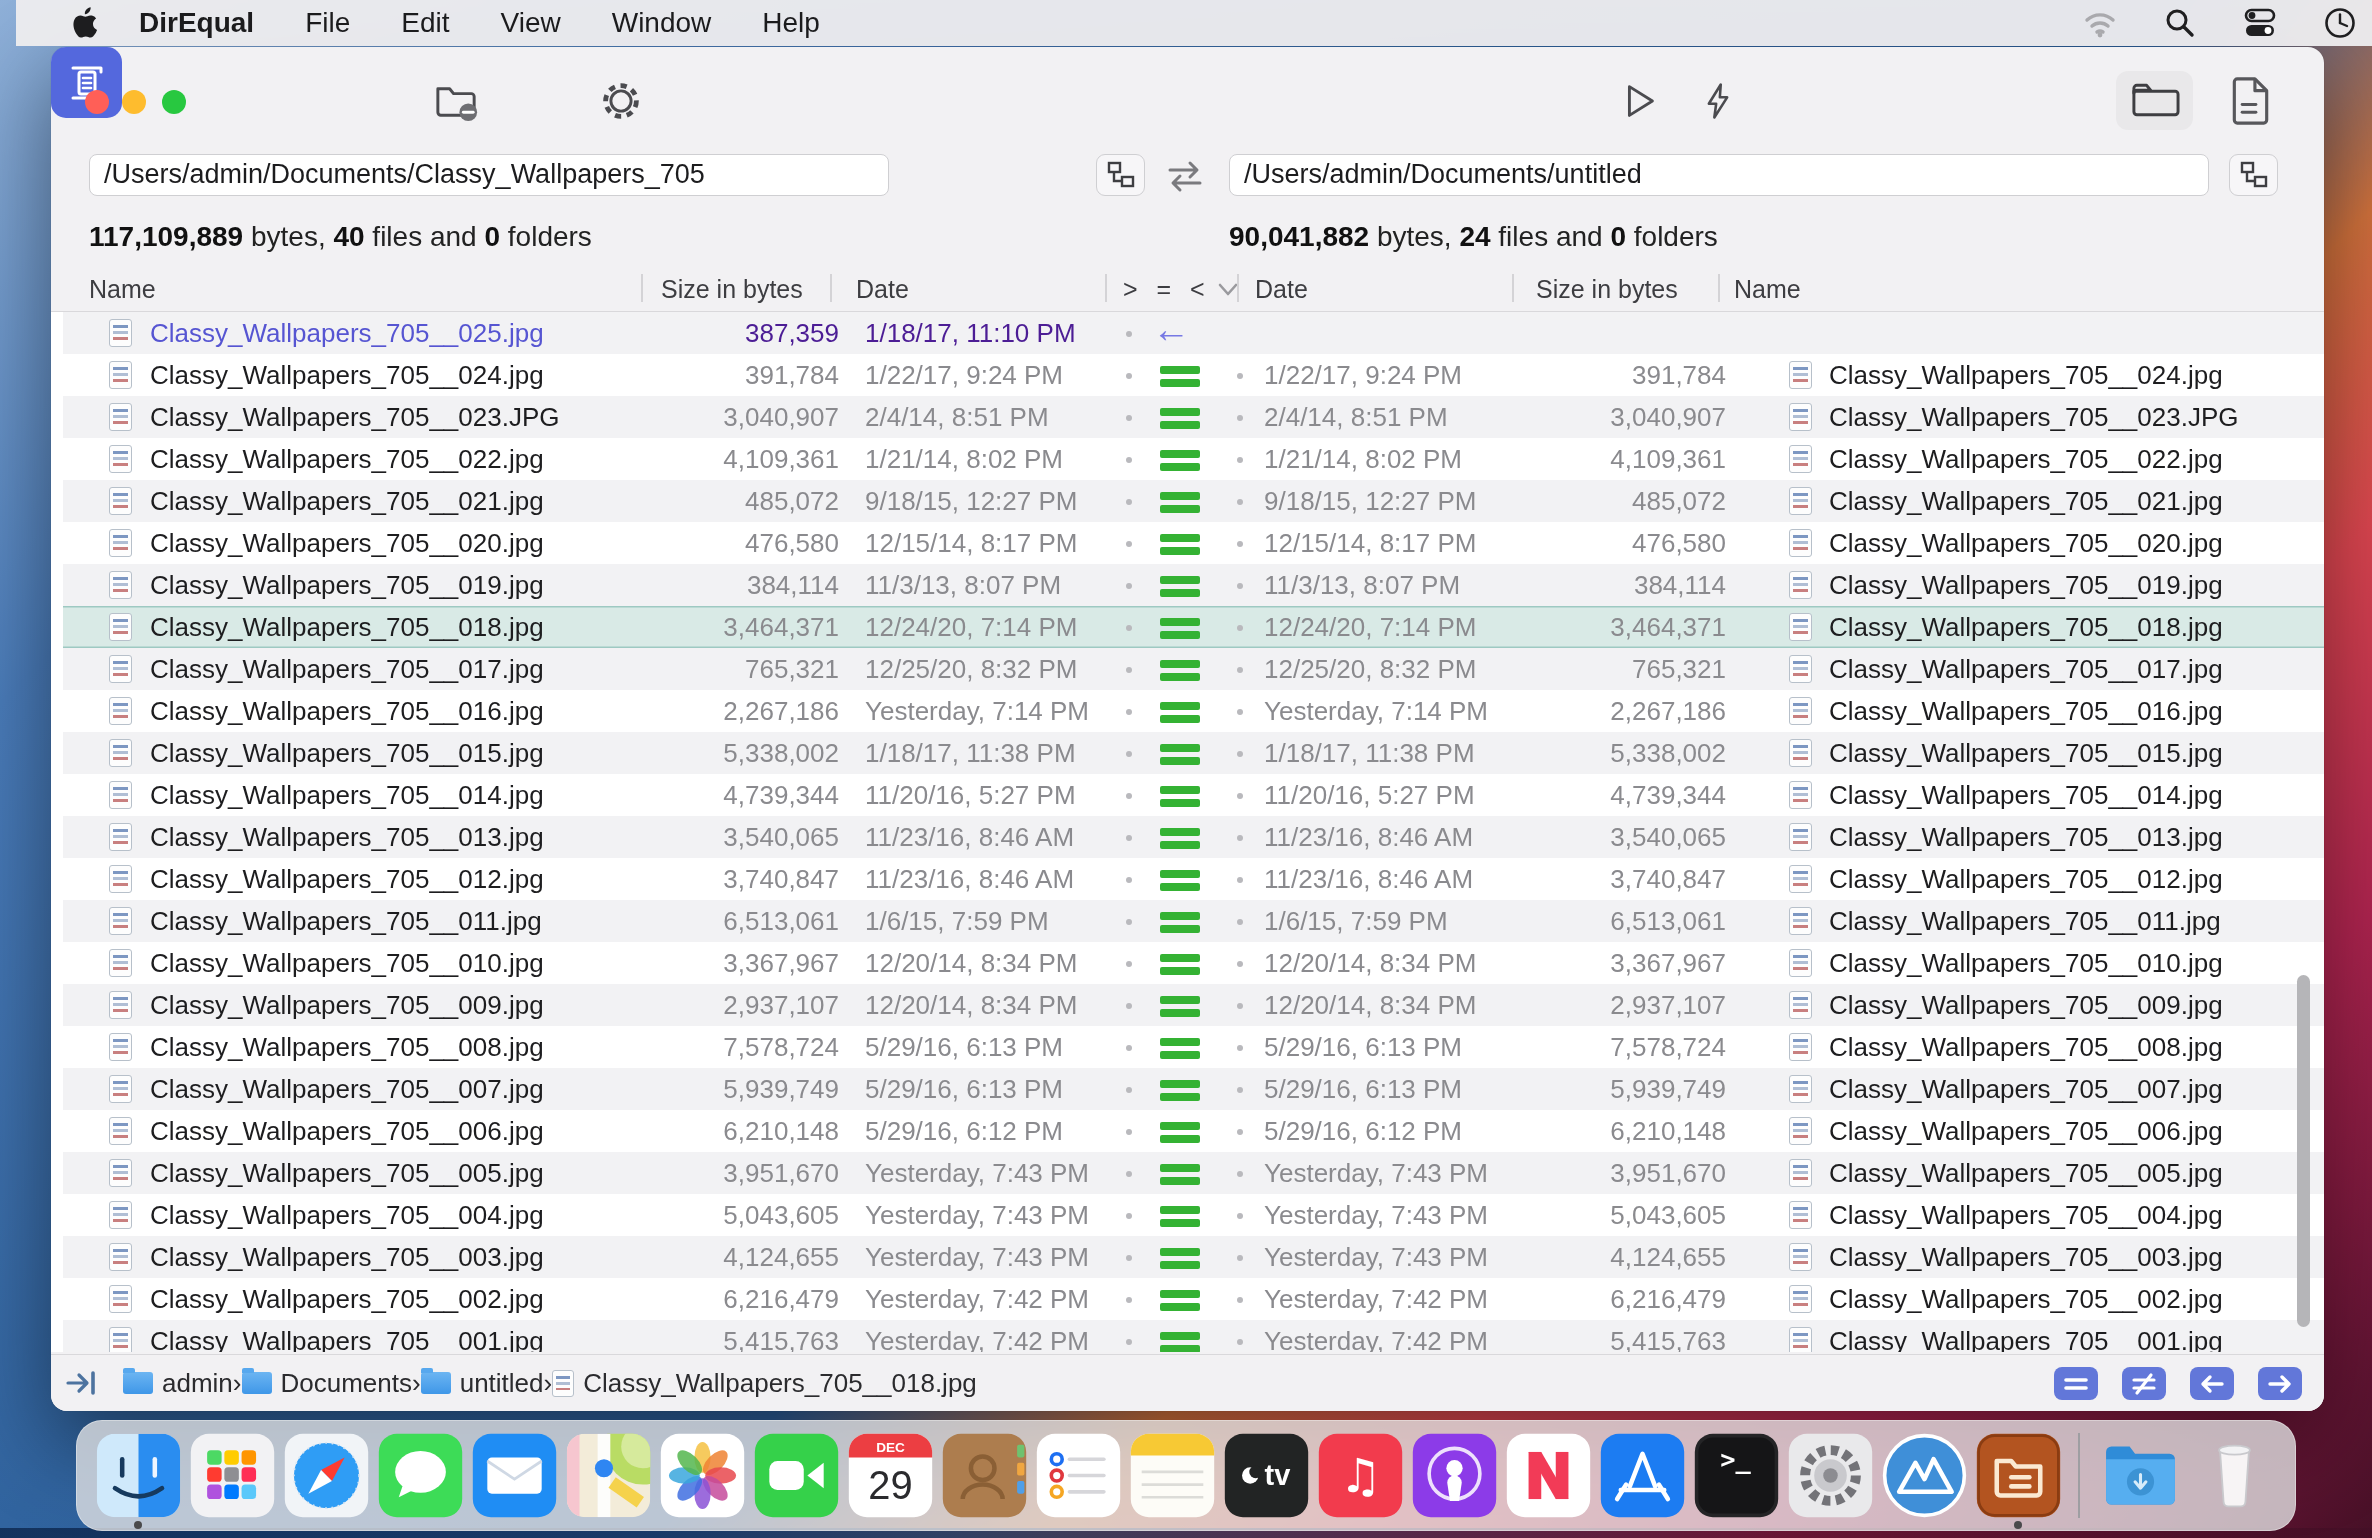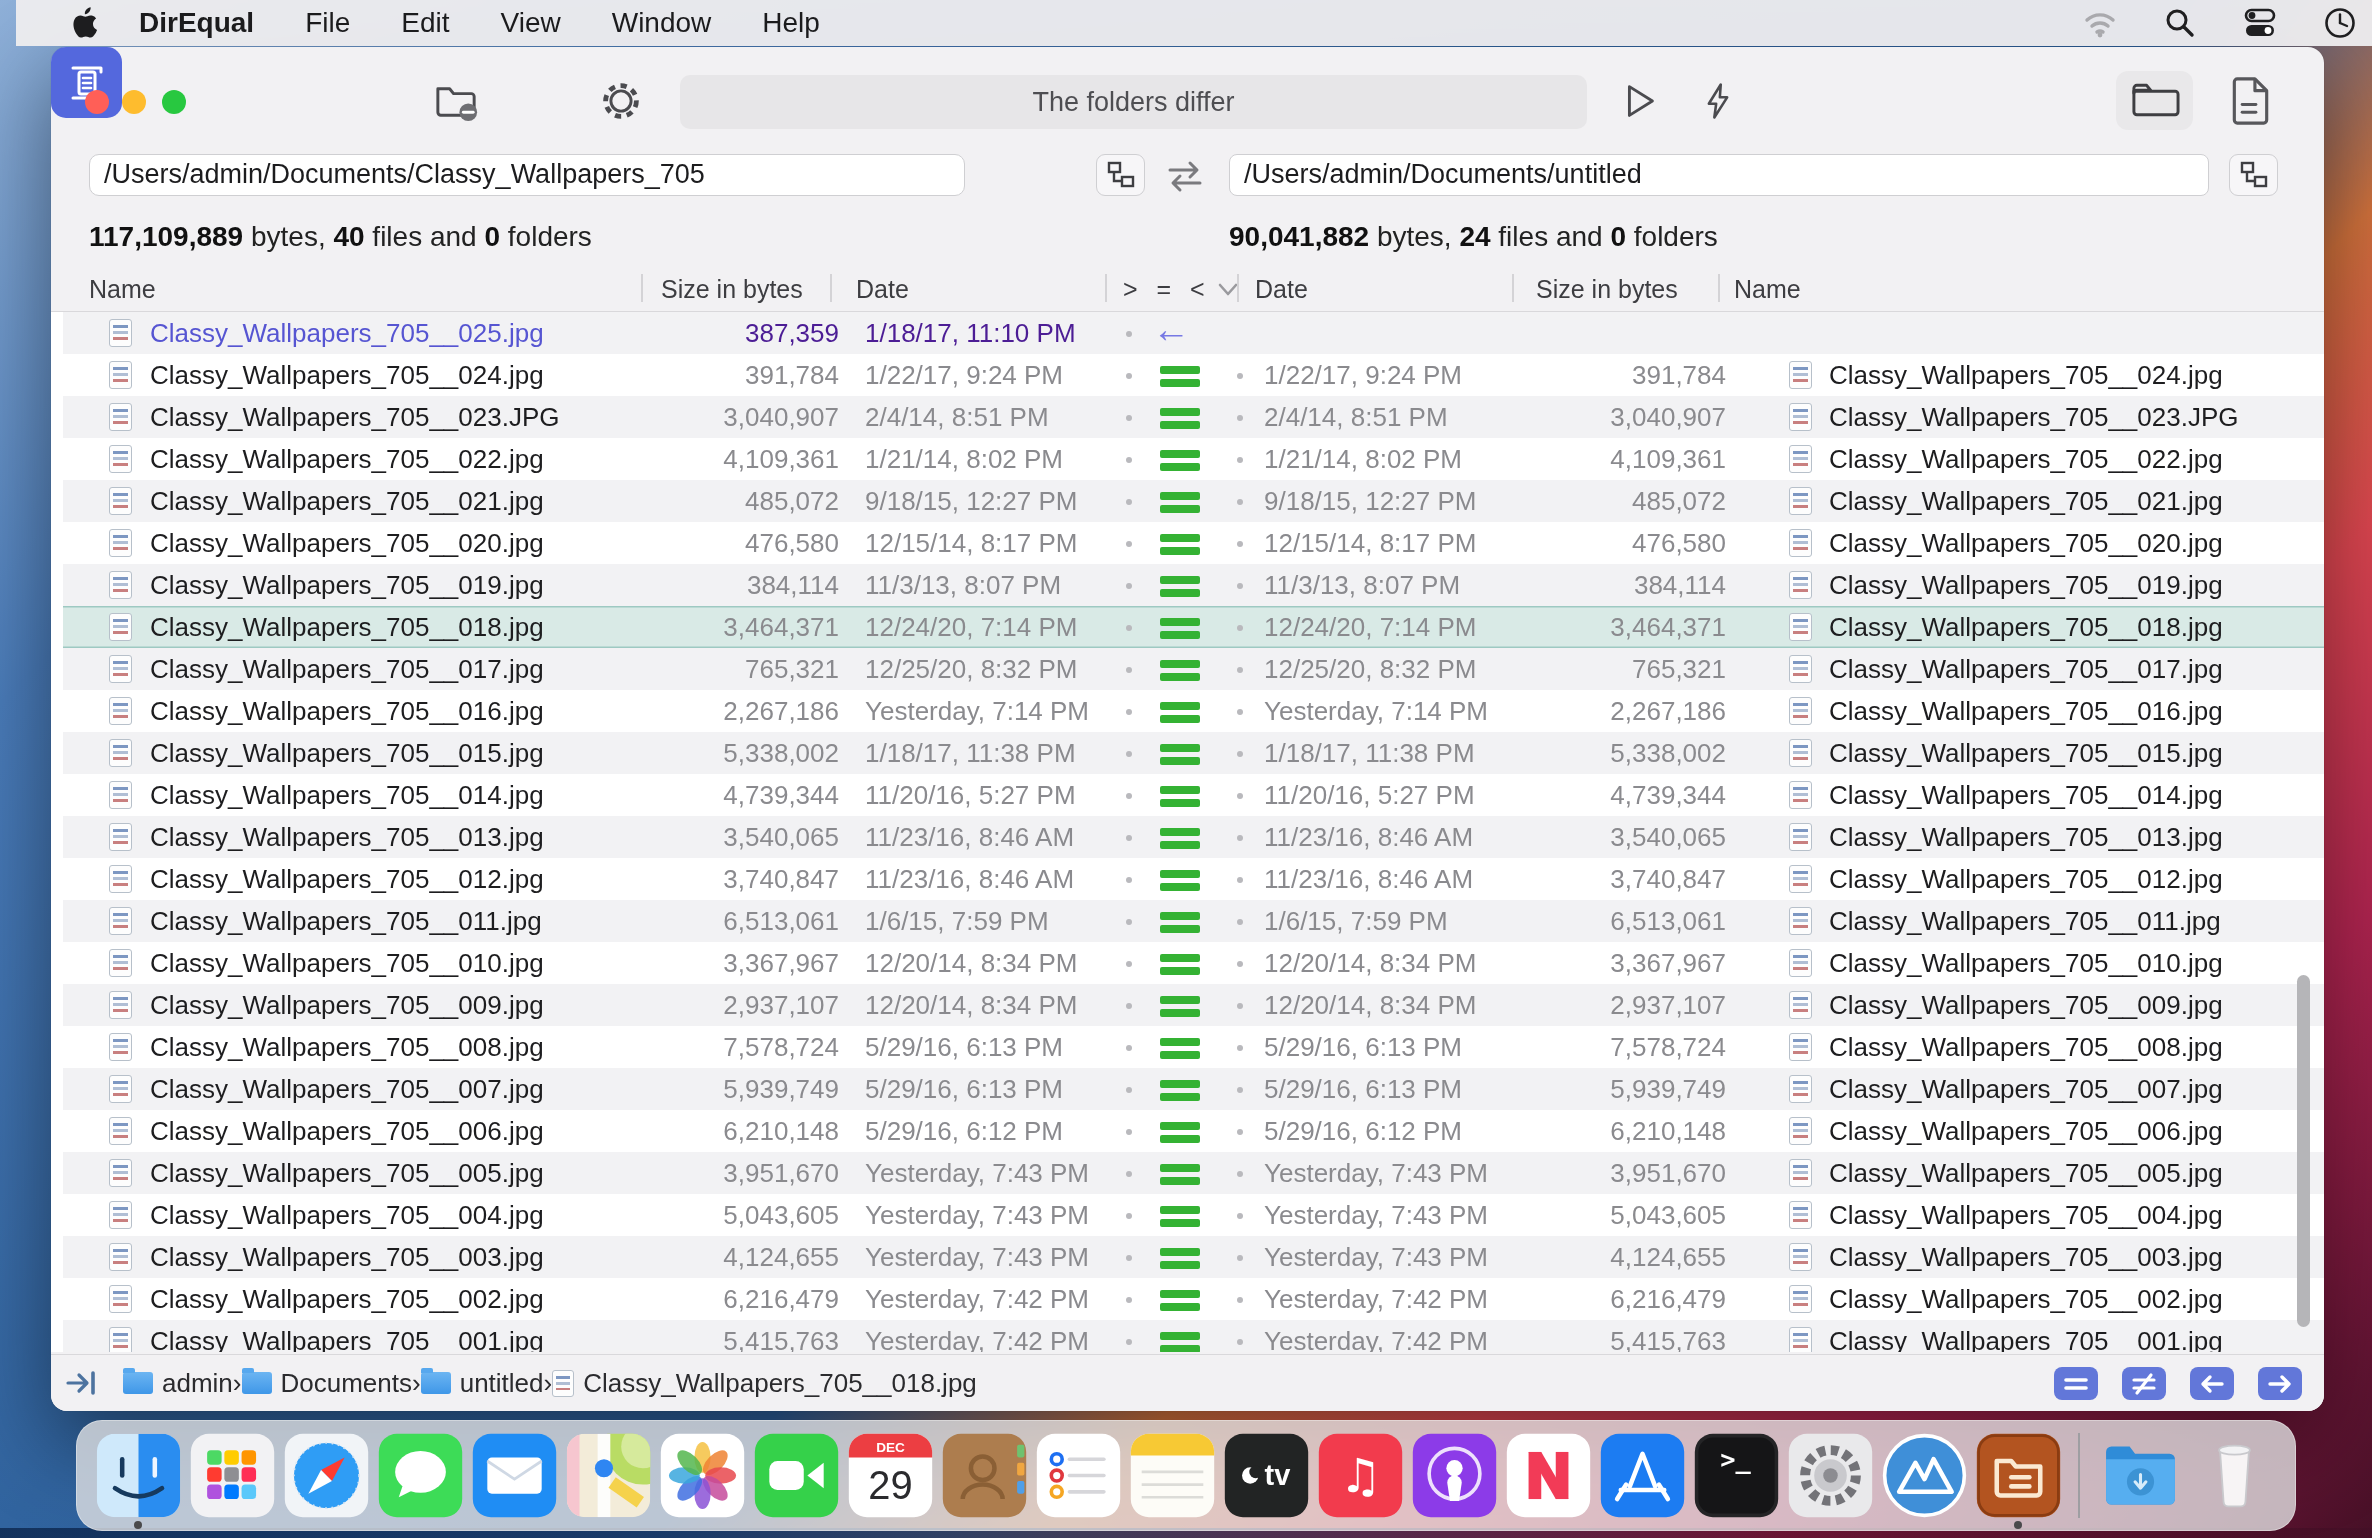--- a/index.html
+++ b/index.html
@@ -35,21 +35,21 @@
   .statusfield { position:absolute; left:629px; top:28px; width:907px; height:54px; background:#e7e6e8; border-radius:10px;
     display:flex; align-items:center; justify-content:center; font-size:27px; color:#4e4e52; }
   .tb-play { left:1562px; } .tb-bolt { left:1641px; }
   .tb-open-folder { left:2065px; top:24px; width:77px; height:59px; background:#e9e8ea; border-radius:12px; }
   .tb-doc { left:2174px; }
 
   
   .paths { position:relative; height:61px; }
   .pathfield { position:absolute; top:0; height:42px; background:#fff; border:1.5px solid #cfcfd2; border-radius:8px;
     font-size:27px; color:#1c1c1e; line-height:39px; padding-left:14px; white-space:nowrap; overflow:hidden; }
-  .pf-left { left:38px; width:876px;border-radius:10px; }
+  .pf-left { left:38px; width:800px; }
   .pf-right { left:1178px; width:980px; }
   .treebtn { position:absolute; top:0; width:49px; height:42px; background:#f7f6f8; border:1.5px solid #cfcfd2; border-radius:9px;
     display:flex; align-items:center; justify-content:center; }
   .tree-left { left:1045px; } .tree-right { left:2178px; }
   .swap { position:absolute; left:1113px; top:4px; width:42px; height:36px; }
 
   
   .summaries { position:relative; height:51px; font-size:28px; color:#222; }
   .summary { position:absolute; top:6px; white-space:nowrap; }
   .sum-left { left:38px; } .sum-right { left:1178px; }
@@ -179,23 +179,20 @@
         </svg>
       </span>
 
       <span class="tb-ico tb-gear">
         <svg viewBox="0 0 52 52" width="50" height="50">
           <circle cx="26" cy="26" r="16" fill="none" stroke="#4b4b4f" stroke-width="5" stroke-dasharray="6.5 5.9"></circle>
           <circle cx="26" cy="26" r="10.5" fill="none" stroke="#4b4b4f" stroke-width="3"></circle>
         </svg>
       </span>
 
-      <div class="statusfield">
-        <span>The folders differ</span>
-      </div>
 
       <span class="tb-ico tb-play">
         <svg viewBox="0 0 48 48" width="46" height="46">
           <path d="M14 9 L38 24 L14 39 Z" fill="none" stroke="#4b4b4f" stroke-width="3" stroke-linejoin="round"></path>
         </svg>
       </span>
       <span class="tb-ico tb-bolt">
         <svg viewBox="0 0 48 48" width="44" height="44">
           <path d="M27 6 L14 27 h8 L20 42 L34 20 h-8 Z" fill="none" stroke="#4b4b4f" stroke-width="2.8" stroke-linejoin="round"></path>
         </svg>

